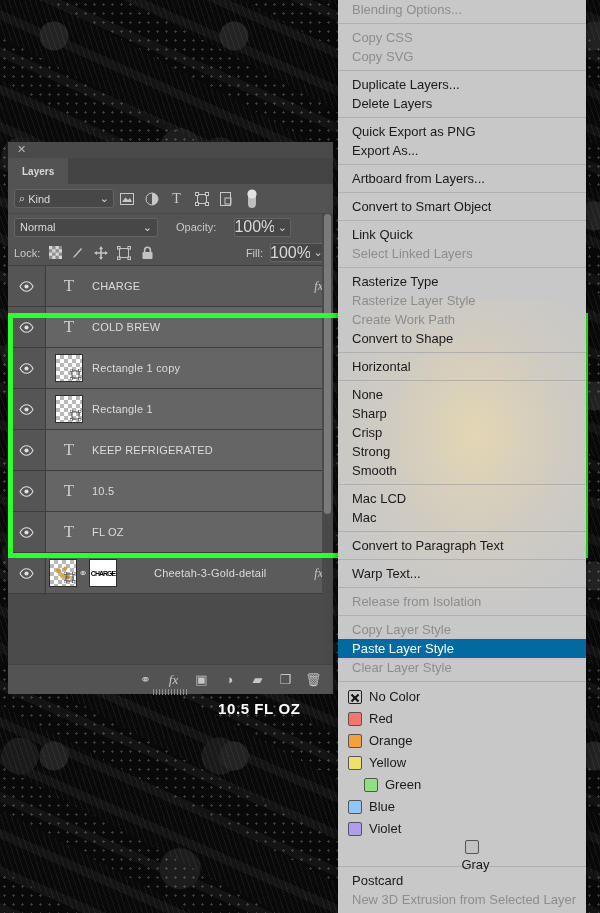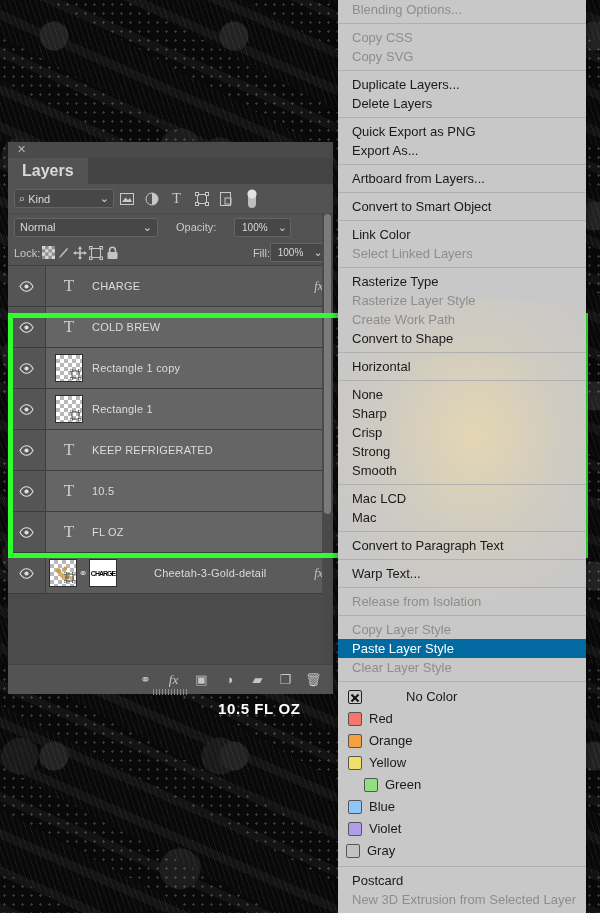--- a/index.html
+++ b/index.html
@@ -51,21 +51,21 @@
   }
   .panel-topbar {
     height: 16px; background: #4a4a4a; position: relative;
   }
   .panel-close {
     position: absolute; left: 8px; top: 2px; width: 11px; height: 11px;
     color: #b6b6b6; font-size: 11px; line-height: 11px; text-align: center;
   }
   .tabbar { height: 26px; background: #444444; display: flex; align-items: stretch; }
   .tab {
-    background: #535353; color: #d9d9d9; font-size: 16px; font-weight: bold;
+    background: #535353; color: #d9d9d9; font-size: 10px; font-weight: bold;
     padding: 0 14px; display: flex; align-items: center; min-width: 56px;
     justify-content: center;
   }
   .tabbar-rest { flex: 1; background: #444444; }
 
   .filterrow {
     height: 30px; display: flex; align-items: center; gap: 0;
     padding: 0 6px; border-bottom: 1px solid #4a4a4a;
   }
   .kindsel {
@@ -84,33 +84,33 @@
   }
   .blendsel {
     width: 144px; height: 19px; background: #474747; border: 1px solid #646464;
     border-radius: 2px; display: flex; align-items: center; padding: 0 5px;
     color: #d9d9d9; font-size: 11px;
   }
   .blendsel .cv { flex: 1; }
   .lbl { color: #c9c9c9; font-size: 11px; }
   .numbox {
     width: 40px; height: 19px; background: #474747; border: 1px solid #646464;
-    border-radius: 2px; color: #d9d9d9; font-size: 10px;
+    border-radius: 2px; color: #d9d9d9; font-size: 16px;
     display: flex; align-items: center; justify-content: center;
   }
   .stepper {
     width: 17px; height: 19px; background: #474747; border: 1px solid #646464;
     border-left: none; border-radius: 0 2px 2px 0;
     display: flex; align-items: center; justify-content: center; color: #cfcfcf;
   }
   .numwrap { display: flex; }
   .numwrap .numbox { border-radius: 2px 0 0 2px; border-right: none; }
 
   .lockrow {
-    height: 26px; display: flex; align-items: center; padding: 0 6px; 
+    height: 26px; display: flex; align-items: center; padding: 0 6px; gap: 7px;
     border-bottom: 1px solid #3f3f3f;
   }
   .lockico { width: 16px; height: 16px; display: flex; align-items: center; justify-content: center; color: #c4c4c4; }
 
   
   .layerlist { position: relative; height: 328px; background: #4b4b4b; overflow: hidden; }
   .lrow {
     height: 41px; display: flex; align-items: center;
     border-bottom: 1px solid #3d3d3d; background: #5b5b5b; position: relative;
   }
@@ -529,21 +529,21 @@
         <div class="sep"></div>
         <div class="mi">
           <span>Artboard from Layers...</span>
         </div>
         <div class="sep"></div>
         <div class="mi">
           <span>Convert to Smart Object</span>
         </div>
         <div class="sep"></div>
         <div class="mi">
-          <span>Link Color</span>
+          <span>Link Quick</span>
         </div>
         <div class="mi disabled">
           <span>Select Linked Layers</span>
         </div>
         <div class="sep"></div>
         <div class="mi">
           <span>Rasterize Type</span>
         </div>
         <div class="mi disabled">
           <span>Rasterize Layer Style</span>
@@ -597,21 +597,21 @@
         <div class="mi disabled">
           <span>Copy Layer Style</span>
         </div>
         <div class="mi sel">
           <span>Paste Layer Style</span>
         </div>
         <div class="mi disabled">
           <span>Clear Layer Style</span>
         </div>
         <div class="sep"></div>
-        <div class="mi" style="height: 22px; line-height: 22px; padding-left: 10px; gap: 37px;">
+        <div class="mi" style="height: 22px; line-height: 22px; padding-left: 10px;">
           <span class="sw nocolor"></span>
           <span>No Color</span>
         </div>
         <div class="mi" style="height: 22px; line-height: 22px; padding-left: 10px;">
           <span class="sw" style="background: rgb(244, 118, 110);"></span>
           <span>Red</span>
         </div>
         <div class="mi" style="height: 22px; line-height: 22px; padding-left: 10px;">
           <span class="sw" style="background: rgb(245, 160, 63);"></span>
           <span>Orange</span>
@@ -625,21 +625,21 @@
           <span>Green</span>
         </div>
         <div class="mi" style="height: 22px; line-height: 22px; padding-left: 10px;">
           <span class="sw" style="background: rgb(143, 199, 250);"></span>
           <span>Blue</span>
         </div>
         <div class="mi" style="height: 22px; line-height: 22px; padding-left: 10px;">
           <span class="sw" style="background: rgb(178, 156, 236);"></span>
           <span>Violet</span>
         </div>
-        <div class="mi" style="height: 22px; line-height: 22px; padding-left: 8px;">
+        <div class="mi" style="height: 22px; line-height: 22px; padding-left: 27px; flex-direction: column;">
           <span class="sw" style="background: rgb(194, 194, 194);"></span>
           <span>Gray</span>
         </div>
         <div class="sep"></div>
         <div class="mi">
           <span>Postcard</span>
         </div>
         <div class="mi disabled">
           <span>New 3D Extrusion from Selected Layer</span>
         </div>

